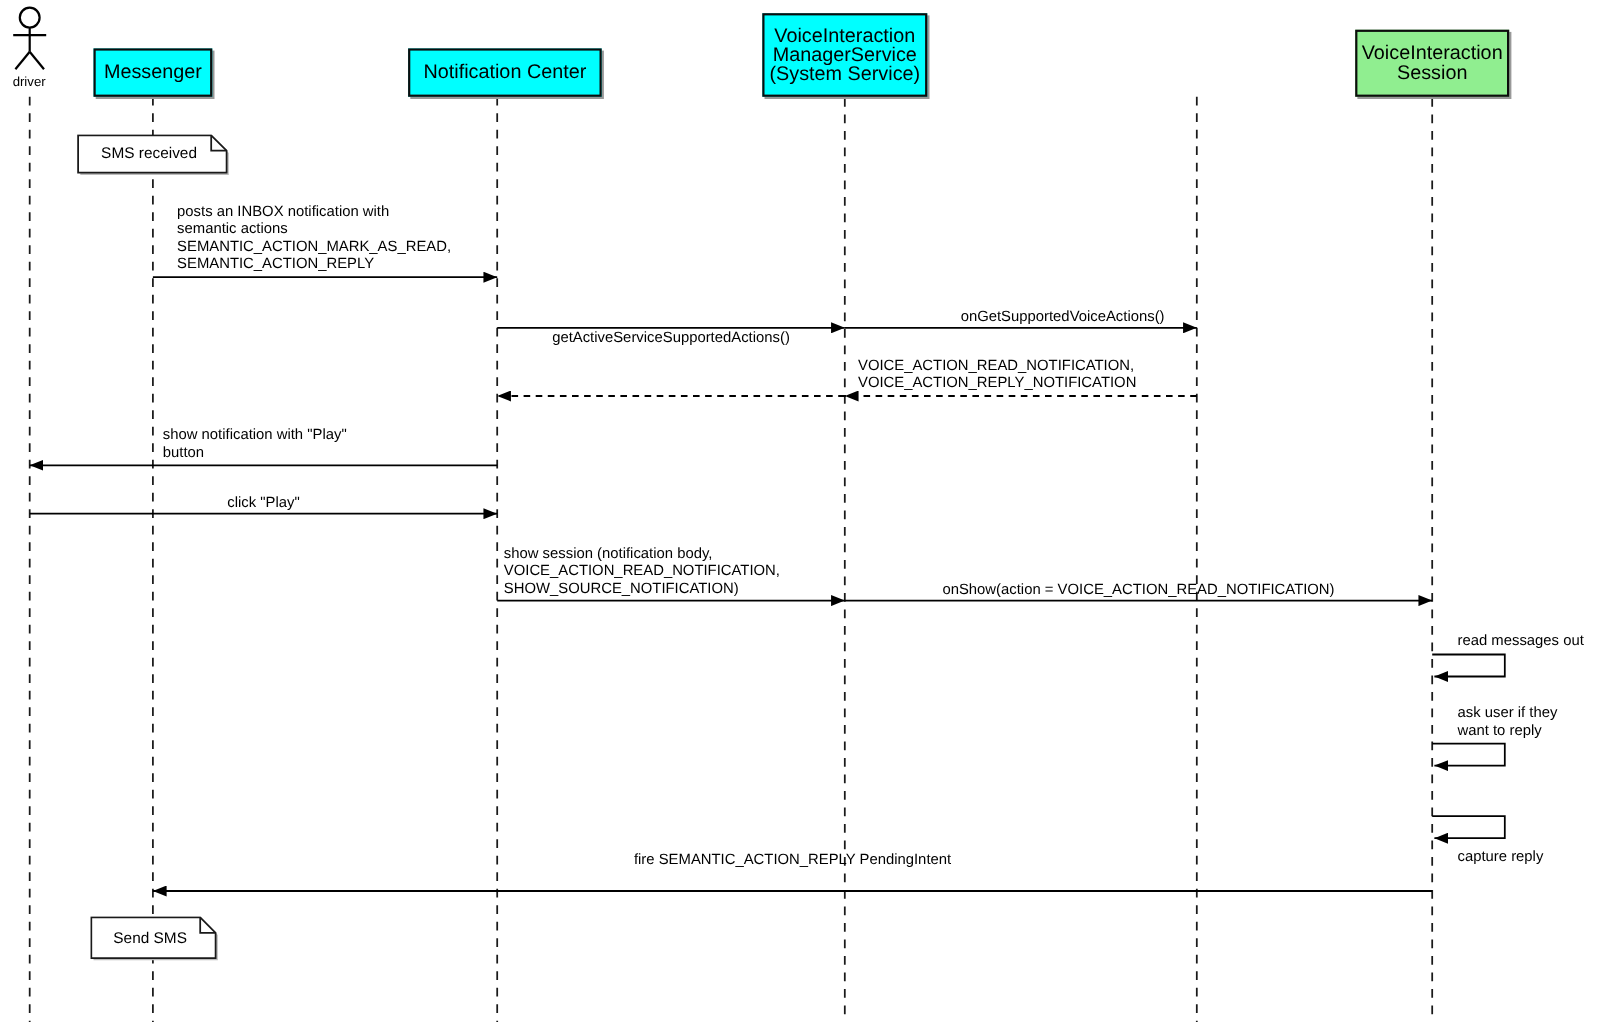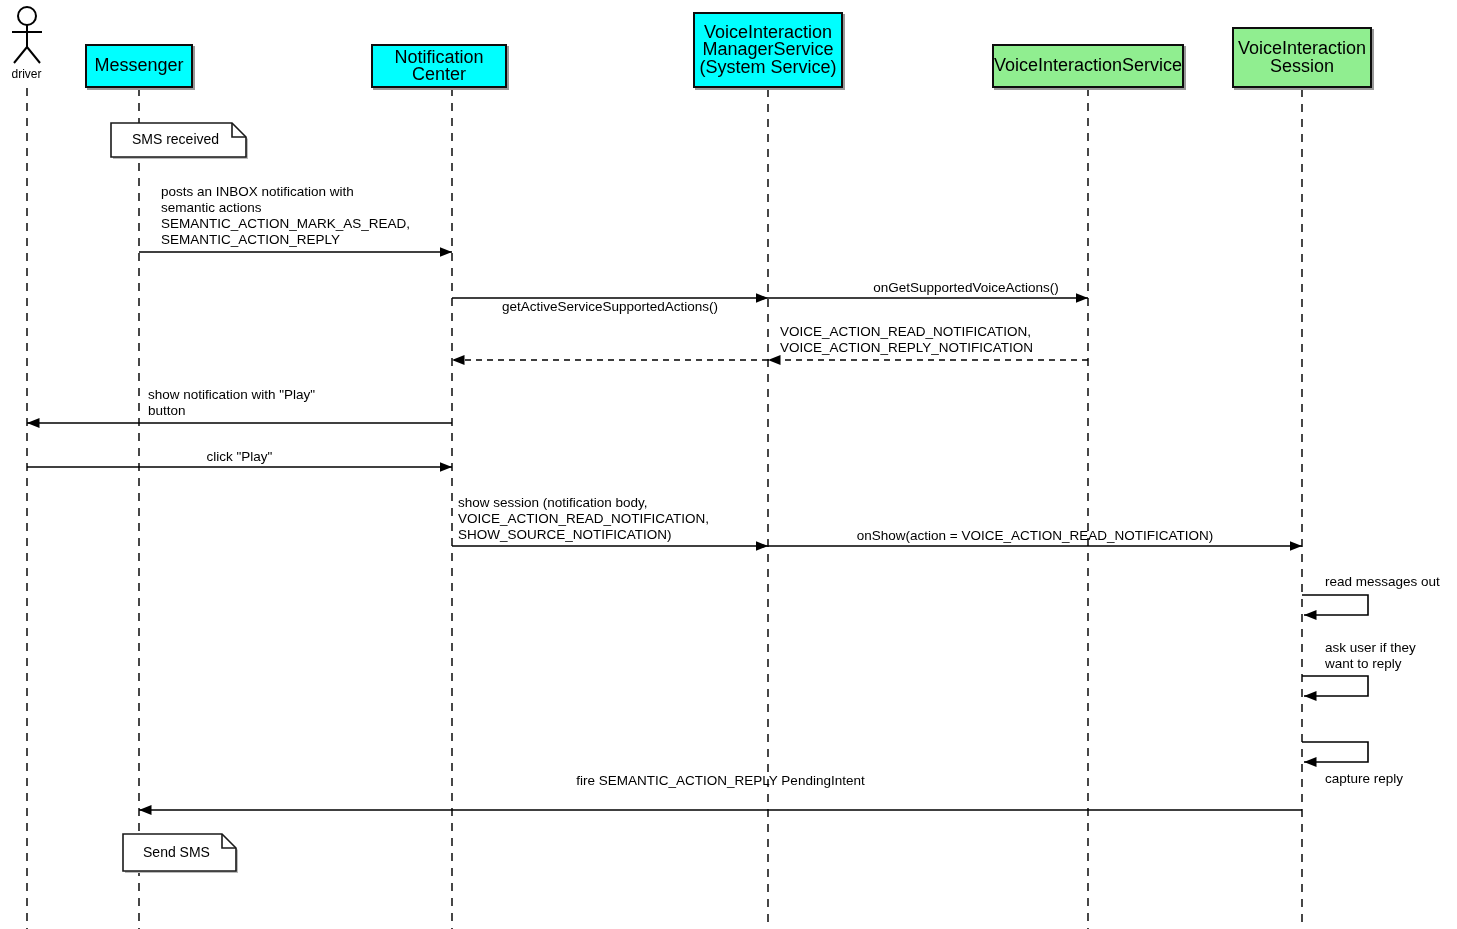--- a/index.html
+++ b/index.html
@@ -10,21 +10,21 @@
   svg.layer{position:absolute;left:0;top:0;}
   .box{
     position:absolute;box-sizing:border-box;
     border:2.2px solid #0d0d0d;
     box-shadow:2px 2px 0 #999;
     display:flex;flex-direction:column;align-items:center;justify-content:center;
     font-size:18px;line-height:17.5px;text-align:center;
   }
   .msg{position:absolute;font-size:13.5px;line-height:16px;white-space:nowrap;}
   .msg.center{text-align:center;}
-  .note{position:absolute;margin-left:40px;}
+  .note{position:absolute;}
   .note .note-text{
     position:absolute;left:0;top:0;right:6px;bottom:2px;
     display:flex;align-items:center;justify-content:center;
     font-size:14px;
   }
   .actor-label{
     position:absolute;left:0;top:67px;width:53px;text-align:center;font-size:12px;
   }
 </style>
 </head>
@@ -68,33 +68,30 @@
     <path d="M1302,742 L1368,742 L1368,762 L1304,762" fill="none" stroke="#000" stroke-width="1.6" marker-end="url(#ah)"></path>
     <line x1="1302" y1="810" x2="139" y2="810" stroke="#000" stroke-width="1.6" marker-end="url(#ah)"></line>
   </svg>
 
   <div class="actor-label">driver</div>
 
   <div class="box" style="left: 85px; top: 44px; width: 108px; height: 44px; background-color: rgb(0, 255, 255);">
     <span>Messenger</span>
   </div>
 
-  <div class="box" style="left: 371px; top: 44px; width: 136px; height: 44px; background-color: rgb(0, 255, 255); align-items: center;">
+  <div class="box" style="left: 371px; top: 44px; width: 176px; height: 44px; background-color: rgb(0, 255, 255); align-items: center;">
     <span>Notification Center</span>
   </div>
 
   <div class="box" style="left: 693px; top: 12px; width: 150px; height: 76px; background-color: rgb(0, 255, 255);">
     <span>VoiceInteraction</span>
     <span>ManagerService</span>
     <span>(System Service)</span>
   </div>
 
-  <div class="box" style="left: 992px; top: 44px; width: 192px; height: 44px; background-color: rgb(144, 238, 144);">
-    <span>VoiceInteractionService</span>
-  </div>
 
   <div class="box" style="left: 1232px; top: 27px; width: 140px; height: 61px; background-color: rgb(144, 238, 144);">
     <span>VoiceInteraction</span>
     <span>Session</span>
   </div>
 
   <div class="note" style="left:70px;top:122px;width:137px;height:36px;">
     <svg width="139" height="39">
       <path d="M3,3 L124,3 L138,17 L138,37 L3,37 Z" fill="#bbb" stroke="none"></path>
       <path d="M1,1 L122,1 L136,15 L136,35 L1,35 Z" fill="#fff" stroke="#1a1a1a" stroke-width="1.6"></path>

